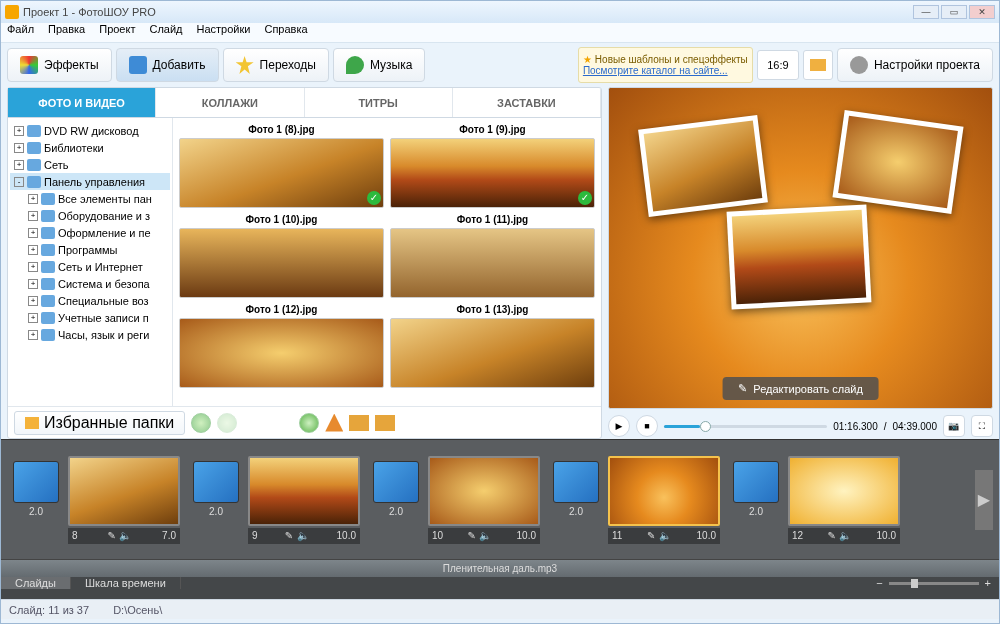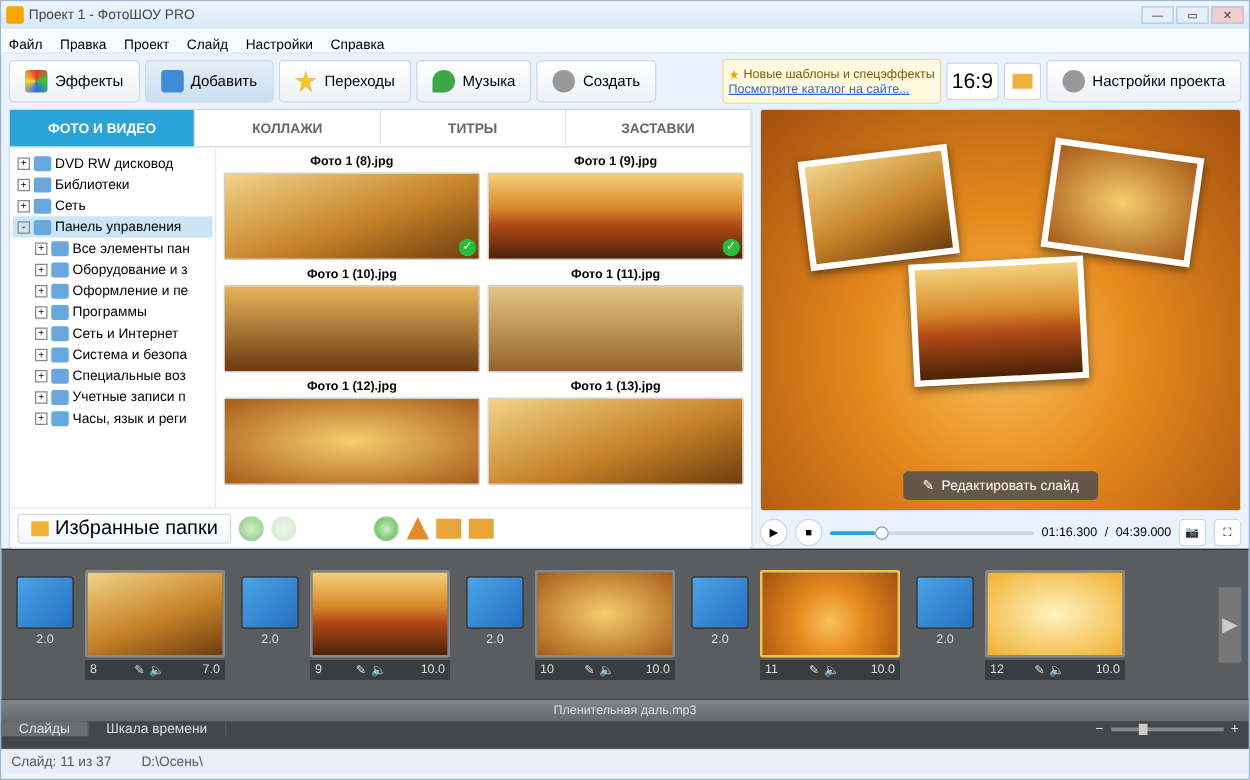--- a/index.html
+++ b/index.html
@@ -2,28 +2,28 @@
 <html><head>
 <meta charset="utf-8">
 <style>
 * { box-sizing: border-box; margin: 0; padding: 0; font-family: Tahoma, Arial, sans-serif; }
 body { width: 1000px; height: 624px; overflow: hidden; background: #eaf3fb; border: 1px solid #9db8d4; }
 .titlebar { height: 22px; background: linear-gradient(#eef6fe,#d7e8f8); display:flex; align-items:center; padding:4px 4px; font-size:11px; color:#444; }
 .titlebar .tb-icon{ width:14px;height:14px;background:#f7a600;border-radius:2px;margin-right:4px; }
 .titlebar .spacer{flex:1;}
 .winbtn{width:26px;height:14px;margin-left:2px;background:#e6eef7;border:1px solid #b0c4de;text-align:center;font-size:9px;line-height:12px;cursor:pointer;}
 .winbtn.close{background:#f3cece;}
-.menubar{height:20px;background:#f7fbff;display:flex;align-items:flex-end;padding:0 6px;font-size:11px;border-bottom:1px solid #d8e5f0;}
+.menubar{height:20px;background:#f7fbff;display:flex;align-items:flex-start;padding:0 6px;font-size:11px;border-bottom:1px solid #d8e5f0;}
 .menubar span{margin-right:14px;cursor:pointer;}
 .tool-row{height:44px;display:flex;align-items:center;padding:3px 6px;gap:4px;}
 .tbtn{height:34px;border:1px solid #cfd9e3;border-radius:4px;background:linear-gradient(#ffffff,#edf2f7);display:flex;align-items:center;padding:0 12px;font-size:12px;gap:6px;cursor:pointer;white-space:nowrap;}
 .tbtn .ico{width:18px;height:18px;display:inline-block;border-radius:3px;}
 .promo{width:175px;height:36px;border:1px solid #e6dca7;border-radius:3px;background:#fff9e0;font-size:10px;padding:2px 4px;color:#7a5c00;display:flex;flex-direction:column;justify-content:center;}
 .promo a{color:#2a6acc;text-decoration:underline;}
-.ratio-box{width:42px;height:30px;border:1px solid #cfd9e3;border-radius:3px;display:flex;align-items:center;justify-content:center;font-size:17px;background:#fff;text-align:right;}
+.ratio-box{width:42px;height:30px;border:1px solid #cfd9e3;border-radius:3px;display:flex;align-items:center;justify-content:center;font-size:11px;background:#fff;text-align:right;}
 .icon-btn{width:30px;height:30px;border:1px solid #cfd9e3;border-radius:3px;display:flex;align-items:center;justify-content:center;background:#fff;cursor:pointer;}
 .body-split{display:flex;height:352px;padding:0 6px;gap:6px;}
 .left-panel{flex:1;display:flex;flex-direction:column;border:1px solid #cfd9e3;border-radius:3px;background:#fff;}
 .tabrow{height:30px;display:flex;border-bottom:1px solid #cfd9e3;}
 .tab{flex:1;display:flex;align-items:center;justify-content:center;font-size:11px;font-weight:bold;color:#666;cursor:pointer;border-right:1px solid #e1e7ed;}
 .tab.active{background:#2aa3d9;color:#fff;}
 .browser{flex:1;display:flex;overflow:hidden;}
 .tree{width:165px;border-right:1px solid #e1e7ed;overflow:hidden;font-size:11px;padding:4px 2px;}
 .tree .node{display:flex;align-items:center;height:17px;padding-left:4px;white-space:nowrap;cursor:pointer;}
 .tree .node .sq{width:10px;height:10px;border:1px solid #888;margin-right:3px;font-size:8px;line-height:8px;text-align:center;}
@@ -105,24 +105,20 @@
     <span>Добавить</span>
   </div>
   <div class="tbtn">
     <span class="ico" style="background:#f2c533;clip-path:polygon(50% 0,61% 35%,100% 35%,68% 57%,79% 100%,50% 75%,21% 100%,32% 57%,0 35%,39% 35%);"></span>
     <span>Переходы</span>
   </div>
   <div class="tbtn">
     <span class="ico" style="background:#3ea64a;border-radius:50% 50% 50% 0;"></span>
     <span>Музыка</span>
   </div>
-  <div class="tbtn">
-    <span class="ico" style="background:#999;border-radius:50%;"></span>
-    <span>Создать</span>
-  </div>
   <div style="flex:1"></div>
   <div class="promo">
     <span style="display:flex;gap:3px;">
         <span style="color:#f2a500;">★</span>
         <span>Новые шаблоны и спецэффекты</span>
       </span>
     <a>Посмотрите каталог на сайте...</a>
   </div>
   <div class="ratio-box">16:9</div>
   <div class="icon-btn">

